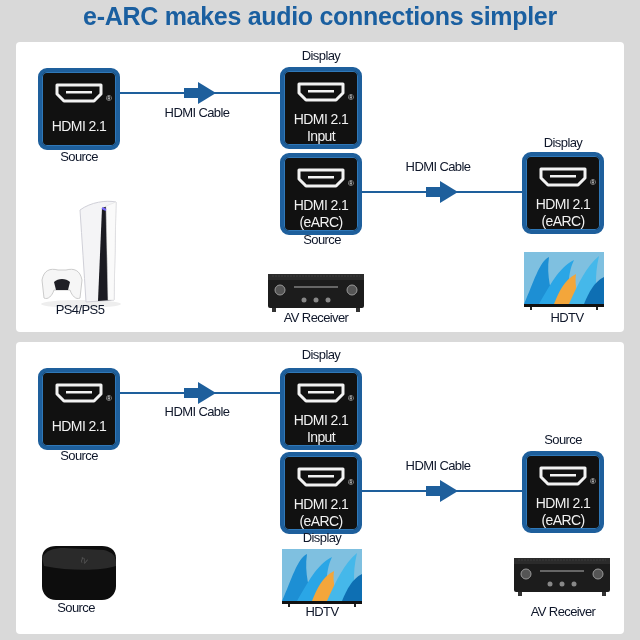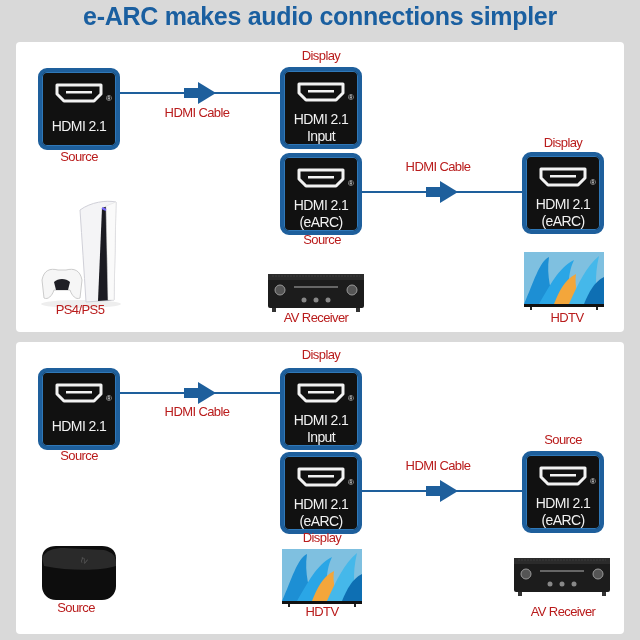--- a/index.html
+++ b/index.html
@@ -55,21 +55,21 @@
     .port .line2 {
       position: absolute; left: 0; width: 100%;
       top: 57px;
       font-size: 14px; letter-spacing: -0.6px;
     }
     .port.single .line1 { top: 46px; }
 
     .lbl {
       position: absolute;
       font-size: 13px;
-      color: #b91c1c;
+      color: #0f172a;
       letter-spacing: -0.6px;
       white-space: nowrap;
       transform: translateX(-50%);
     }
     .cable {
       position: absolute;
       height: 2px; background: #1e5f9c;
     }
     .arrow {
       position: absolute;

